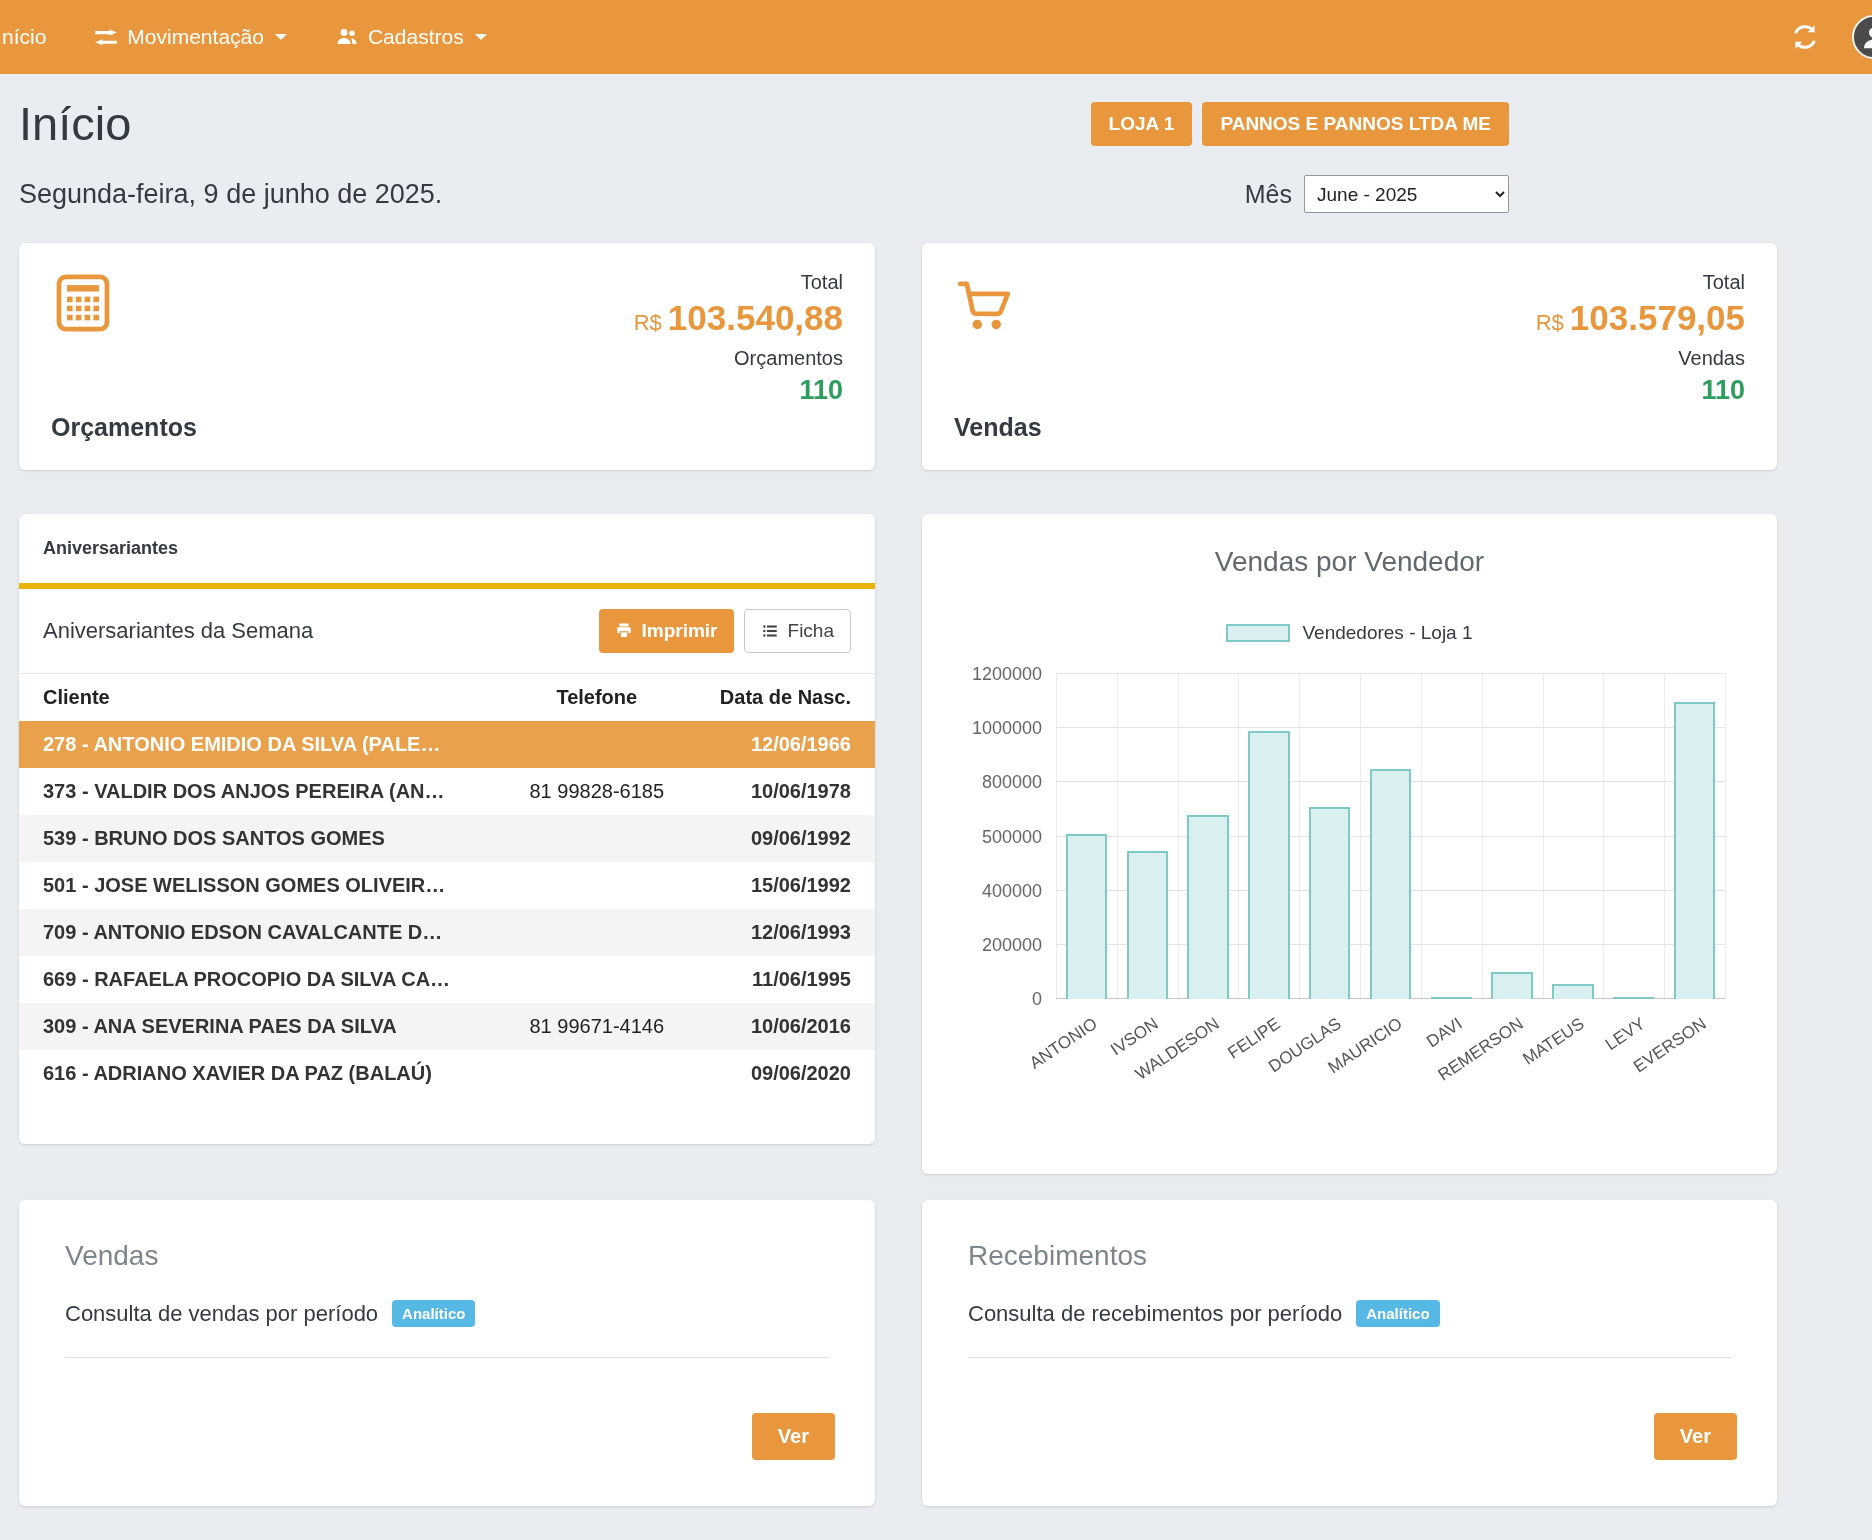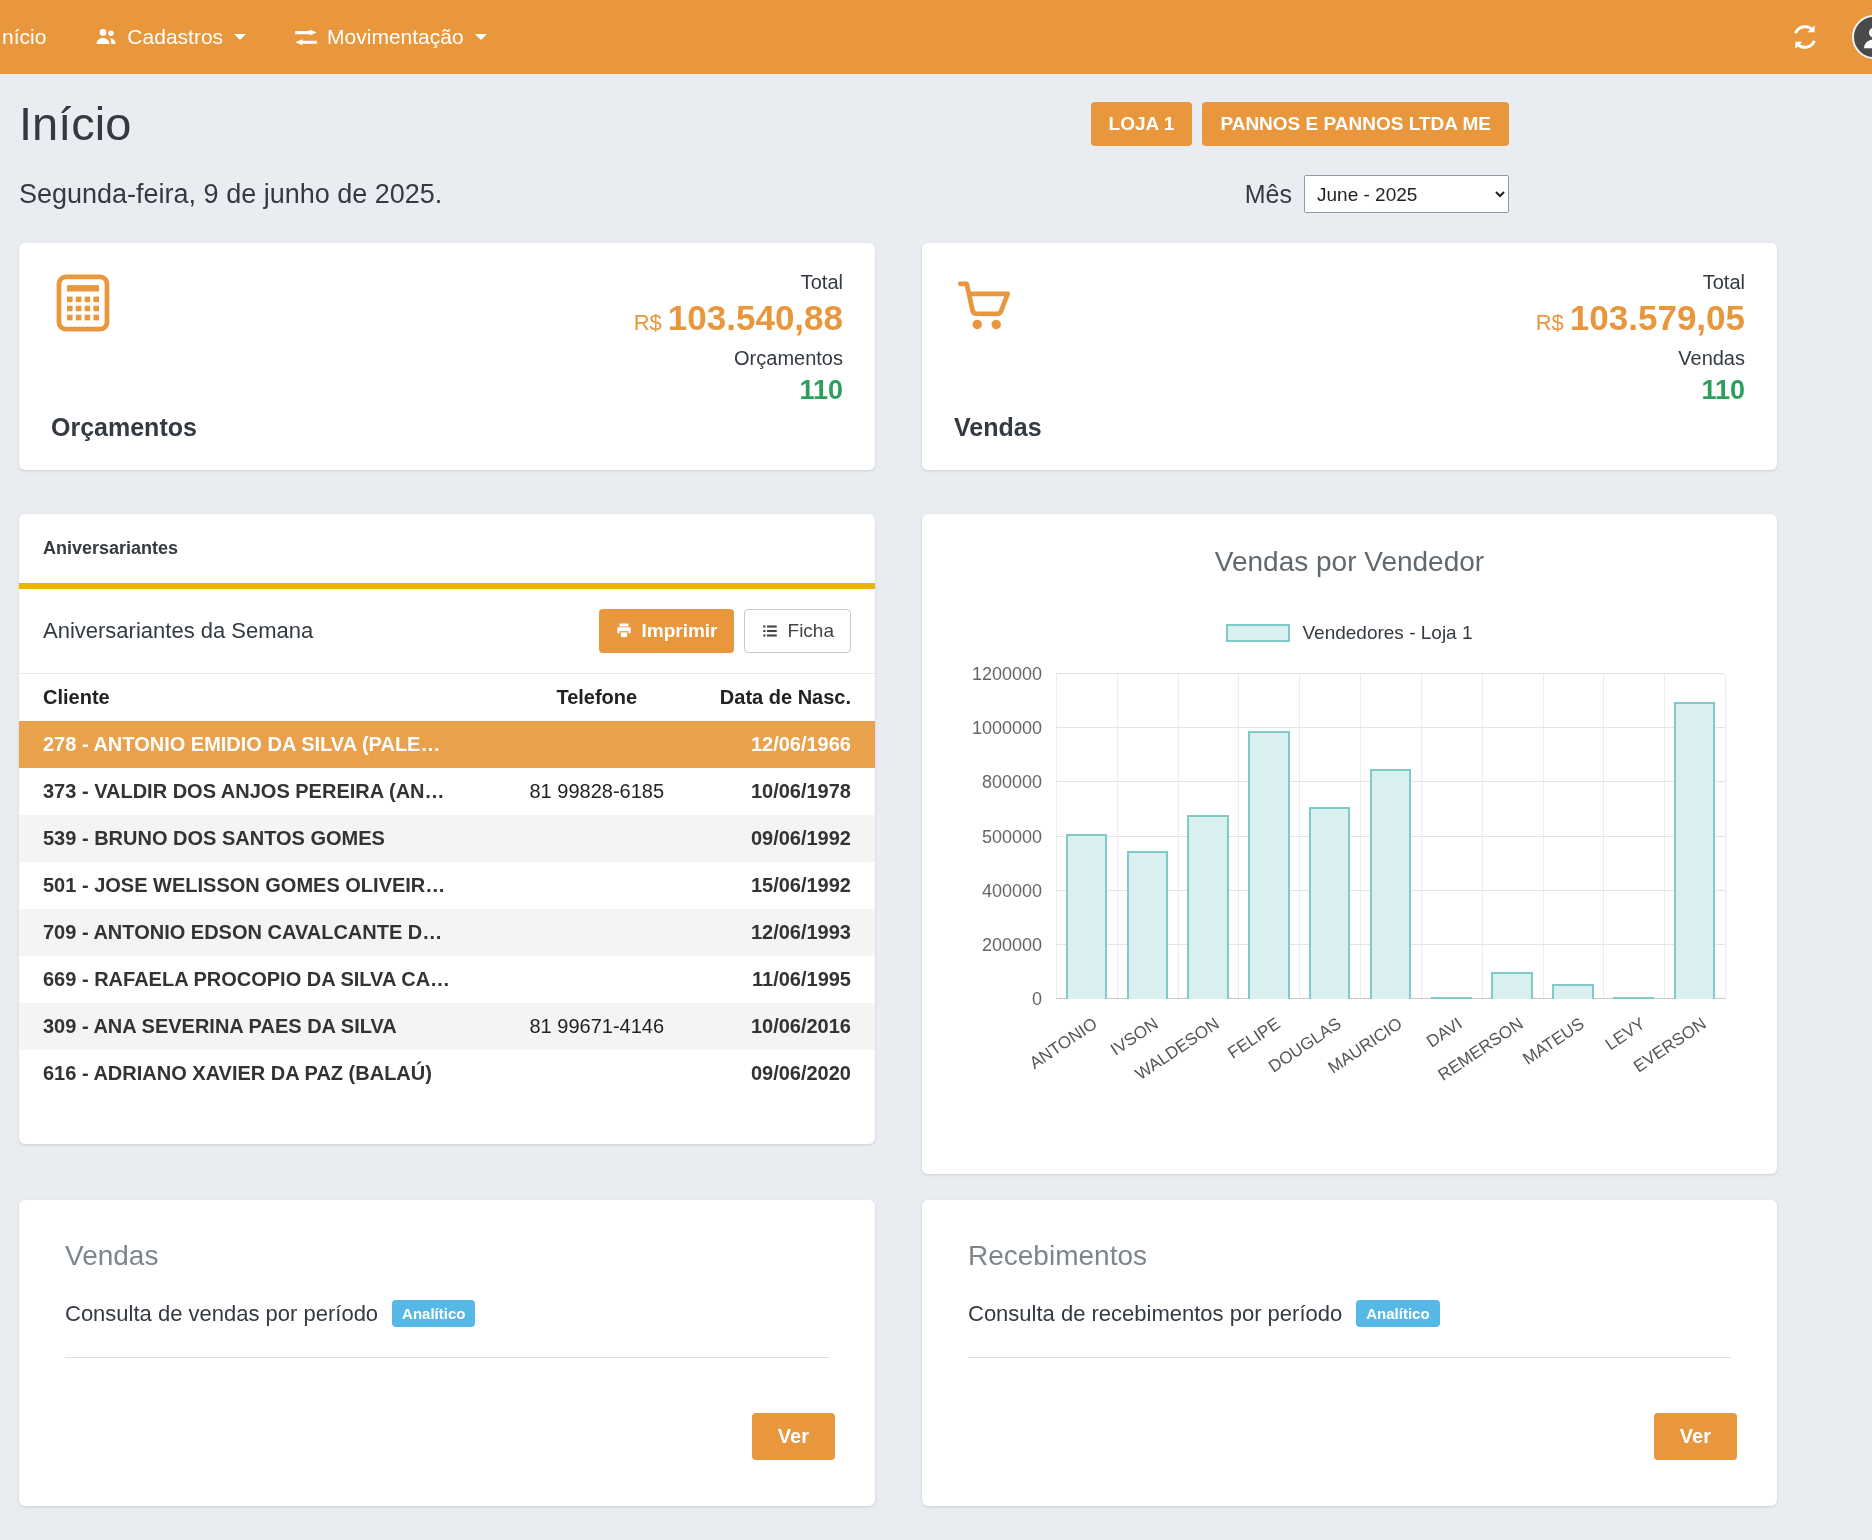--- a/index.html
+++ b/index.html
@@ -150,39 +150,39 @@
 </style>
 </head>
 <body>
 
 <nav class="navbar">
   <div class="nav-left">
     <a class="nav-item first">
       <span>nício</span>
     </a>
     <a class="nav-item">
+      <span class="ic" style="width:24px;height:18px;display:inline-block;">
+        <svg viewBox="0 0 20 14" width="24" height="18">
+            <path fill="#fff" d="M1 1.2 H13 V0 L19 2.5 13 5 V3.8 H1 z"></path>
+            <path fill="#fff" d="M19 9.2 H7 V8 L1 10.5 7 13 V11.8 H19 z"></path>
+          </svg>
+      </span>
+      <span>Movimentação</span>
+      <span class="caret"></span>
+    </a>
+    <a class="nav-item">
       <span class="ic" style="width:24px;height:24px;display:inline-block;">
         <svg viewBox="0 0 24 24" width="24" height="24" fill="#fff">
             <circle cx="9" cy="7.5" r="3.4"></circle>
             <path d="M2.5 19c0-3.6 2.9-6 6.5-6s6.5 2.4 6.5 6z"></path>
             <circle cx="17" cy="8.2" r="2.7"></circle>
             <path d="M16.2 13.2c3.1.4 5.3 2.5 5.3 5.8h-4.2c0-2.3-.4-4.3-1.1-5.8z"></path>
           </svg>
       </span>
       <span>Cadastros</span>
-      <span class="caret"></span>
-    </a>
-    <a class="nav-item">
-      <span class="ic" style="width:24px;height:18px;display:inline-block;">
-        <svg viewBox="0 0 20 14" width="24" height="18">
-            <path fill="#fff" d="M1 1.2 H13 V0 L19 2.5 13 5 V3.8 H1 z"></path>
-            <path fill="#fff" d="M19 9.2 H7 V8 L1 10.5 7 13 V11.8 H19 z"></path>
-          </svg>
-      </span>
-      <span>Movimentação</span>
       <span class="caret"></span>
     </a>
   </div>
   <div class="nav-right">
     <span class="nav-refresh">
       <svg viewBox="0 0 24 24" width="30" height="30">
           <g fill="none" stroke="#fff" stroke-width="2.4">
             <path d="M4.5 9a8 8 0 0 1 13.8-2.2"></path>
             <path d="M19.5 15a8 8 0 0 1-13.8 2.2"></path>
           </g>

